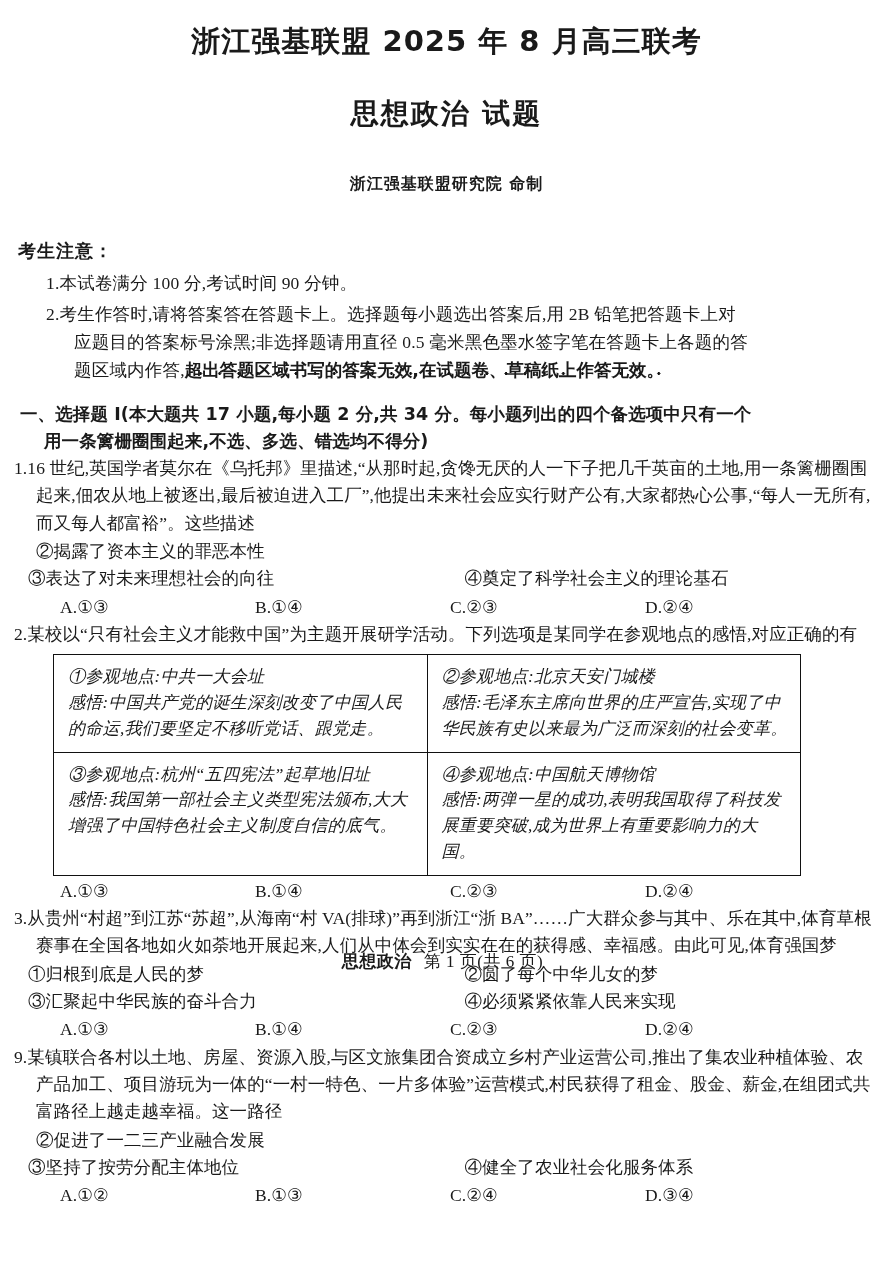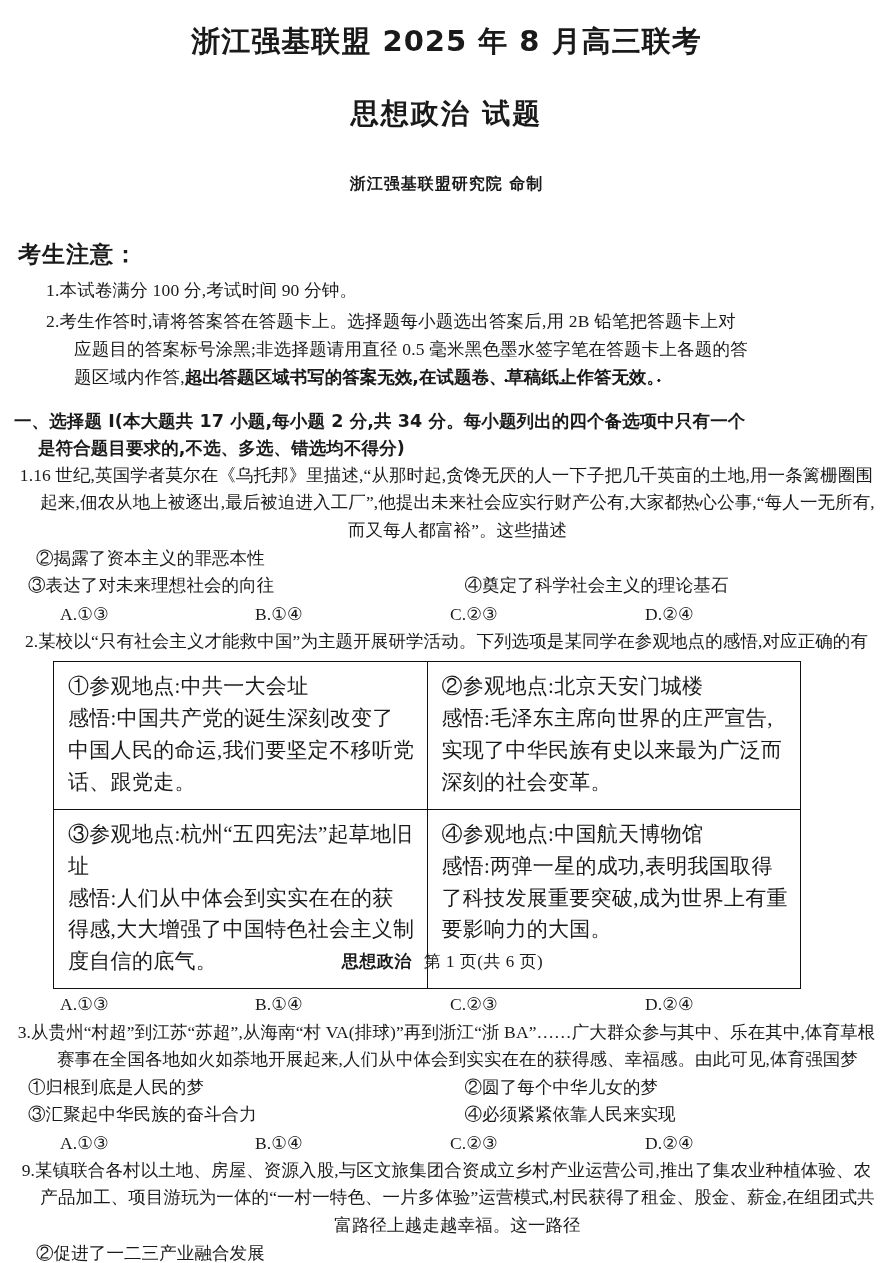--- a/index.html
+++ b/index.html
@@ -52,21 +52,21 @@
   }
 
   
   .notice{
     margin:0;
     padding:44px 18px 0 18px;
   }
   .notice-label{
     font-family:Liberation Sans, sans-serif;
     font-weight:bold;
-    font-size:23px;
+    font-size:18px;
     letter-spacing:1px;
     margin:0 0 6px 0;
   }
   .notice-item{
     font-size:17.5px;
     line-height:1.62;
     margin:0 0 2px 0;
     padding-left:28px;
     text-indent:0;
     letter-spacing:0.2px;
@@ -94,37 +94,36 @@
     background-repeat:repeat-x;
     padding-bottom:7px;
   }
 
   
   .section-head{
     font-family:"DejaVu Sans","Liberation Sans",sans-serif;
     font-weight:bold;
     font-size:17.5px;
     line-height:1.55;
-    margin:16px 14px 0 14px;
+    margin:16px 14px 0 20px;
     letter-spacing:0.1px;
   }
   .section-head .l2{display:block;padding-left:24px;}
 
   
   .qblock{
     margin:0 14px 0 14px;
     font-size:17.5px;
     line-height:1.56;
     letter-spacing:0.1px;
   }
   .qstem{
     margin:0;
     padding-left:22px;
     text-indent:-22px;
-    text-align:center;
   }
   .opts-grid{
     display:block;
     margin-top:1px;
   }
   .opt-row{
     display:flex;
     width:100%;
   }
   .opt-row > div{
@@ -150,21 +149,22 @@
     border-collapse:collapse;
     width:748px;
     margin:6px 0 2px 39px;
     table-layout:fixed;
   }
   .q2table td{
     border:1.6px solid #111;
     vertical-align:top;
     padding:9px 12px 10px 14px;
     font-family:"Liberation Serif","DejaVu Serif",serif;
-    font-size:21px;
+    font-style:italic;
+    font-size:17px;
     line-height:1.52;
     letter-spacing:0.3px;
     width:50%;
   }
   .q2table td .pl{display:block;}
   .q2table td .gw{display:block;}
 
   
   .footer{
     position:absolute;
@@ -199,21 +199,21 @@
     <div class="notice-item">1.本试卷满分 100 分,考试时间 90 分钟。</div>
     <div class="notice-item notice-item-2">
       <span class="body">2.考生作答时,请将答案答在答题卡上。选择题每小题选出答案后,用 2B 铅笔把答题卡上对</span>
       <span class="cont">应题目的答案标号涂黑;非选择题请用直径 0.5 毫米黑色墨水签字笔在答题卡上各题的答</span>
       <span class="cont"><span>题区域内作答,</span><span class="emph dotted">超出答题区域书写的答案无效,在试题卷、草稿纸上作答无效。</span></span>
     </div>
   </div>
 
   <div class="section-head">
     <span>一、选择题 I(本大题共 17 小题,每小题 2 分,共 34 分。每小题列出的四个备选项中只有一个</span>
-    <span class="l2">是符合题目要求的,不选、多选、错选均不得分)</span>
+    <span class="l2">用一条篱栅圈围起来,不选、多选、错选均不得分)</span>
   </div>
 
   <div class="qblock">
     <div class="qstem">1.16 世纪,英国学者莫尔在《乌托邦》里描述,“从那时起,贪馋无厌的人一下子把几千英亩的土地,用一条篱栅圈围起来,佃农从地上被逐出,最后被迫进入工厂”,他提出未来社会应实行财产公有,大家都热心公事,“每人一无所有,而又每人都富裕”。这些描述</div>
     <div class="opts-grid">
       <div class="opt-row">
         <div class="col-right">②揭露了资本主义的罪恶本性</div>
       </div>
       <div class="opt-row">
         <div class="col-left">③表达了对未来理想社会的向往</div>
@@ -238,21 +238,21 @@
           <span class="gw">感悟:中国共产党的诞生深刻改变了中国人民的命运,我们要坚定不移听党话、跟党走。</span>
         </td>
         <td>
           <span class="pl">②参观地点:北京天安门城楼</span>
           <span class="gw">感悟:毛泽东主席向世界的庄严宣告,实现了中华民族有史以来最为广泛而深刻的社会变革。</span>
         </td>
       </tr>
       <tr>
         <td>
           <span class="pl">③参观地点:杭州“五四宪法”起草地旧址</span>
-          <span class="gw">感悟:人们从中体会到实实在在的获得感,大大增强了中国特色社会主义制度自信的底气。</span>
+          <span class="gw">感悟:我国第一部社会主义类型宪法颁布,大大增强了中国特色社会主义制度自信的底气。</span>
         </td>
         <td>
           <span class="pl">④参观地点:中国航天博物馆</span>
           <span class="gw">感悟:两弹一星的成功,表明我国取得了科技发展重要突破,成为世界上有重要影响力的大国。</span>
         </td>
       </tr>
     </tbody>
       </table>
     <div class="answers">
       <span>A.①③</span>
@@ -286,19 +286,25 @@
     <div class="qstem">9.某镇联合各村以土地、房屋、资源入股,与区文旅集团合资成立乡村产业运营公司,推出了集农业种植体验、农产品加工、项目游玩为一体的“一村一特色、一片多体验”运营模式,村民获得了租金、股金、薪金,在组团式共富路径上越走越幸福。这一路径</div>
     <div class="opts-grid">
       <div class="opt-row">
         <div class="col-right">②促进了一二三产业融合发展</div>
       </div>
       <div class="opt-row">
         <div class="col-left">③坚持了按劳分配主体地位</div>
         <div class="col-right">④健全了农业社会化服务体系</div>
       </div>
     </div>
+    <div class="answers">
+      <span>A.①②</span>
+      <span>B.①③</span>
+      <span>C.②④</span>
+      <span>D.③④</span>
+    </div>
   </div>
 
   <div class="footer">
     <span class="subj">思想政治</span><span class="pg">第 1 页(共 6 页)</span>
   </div>
 
 </div>
 
 </body></html>

